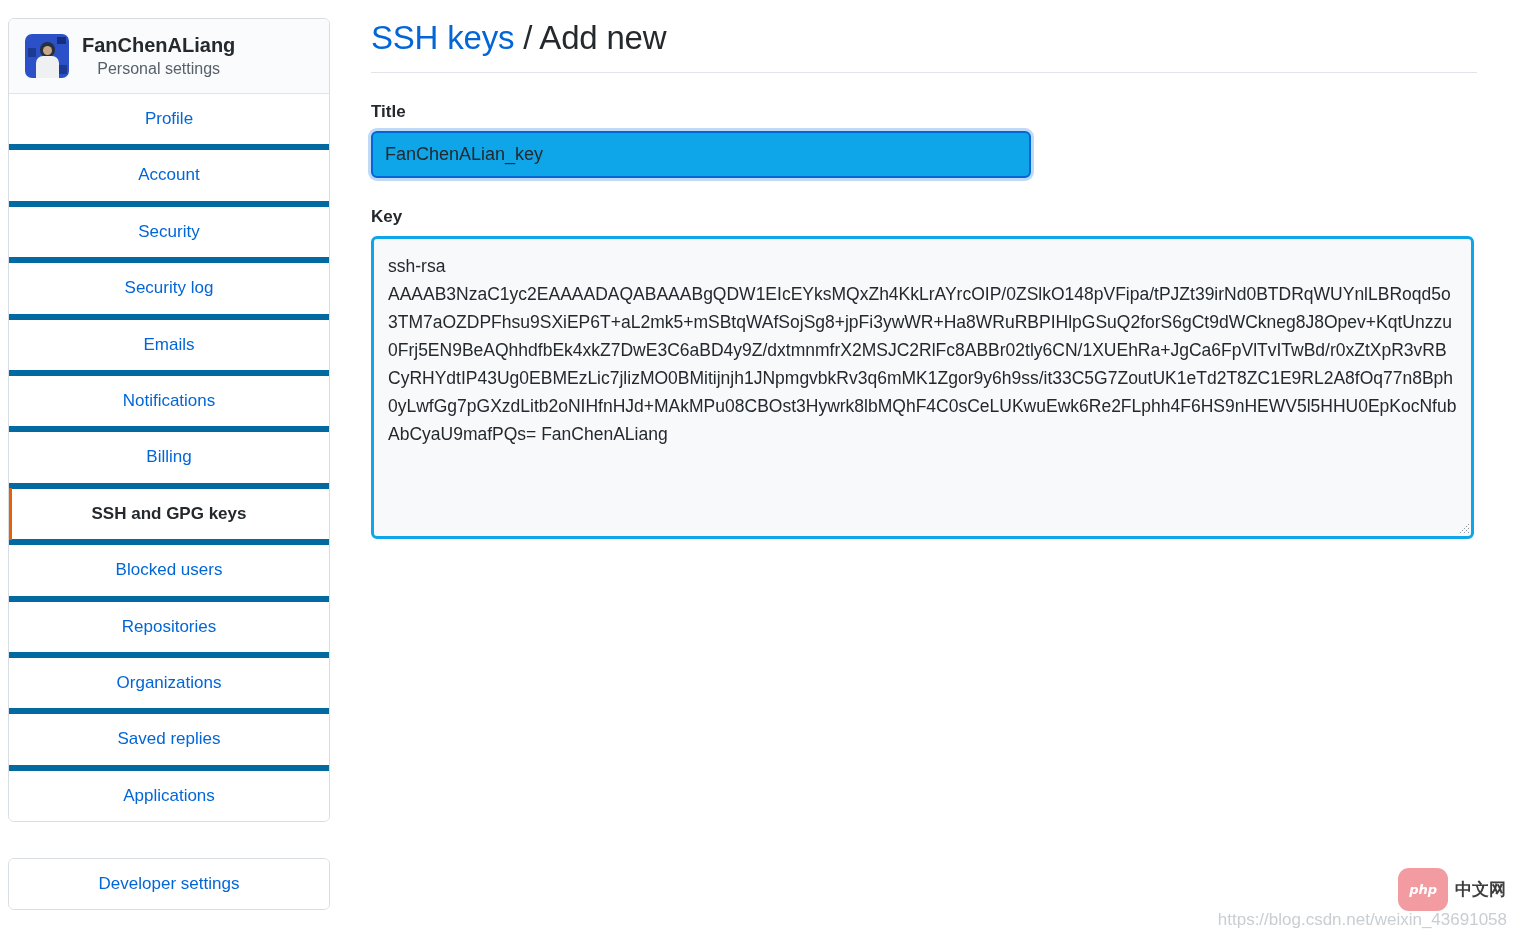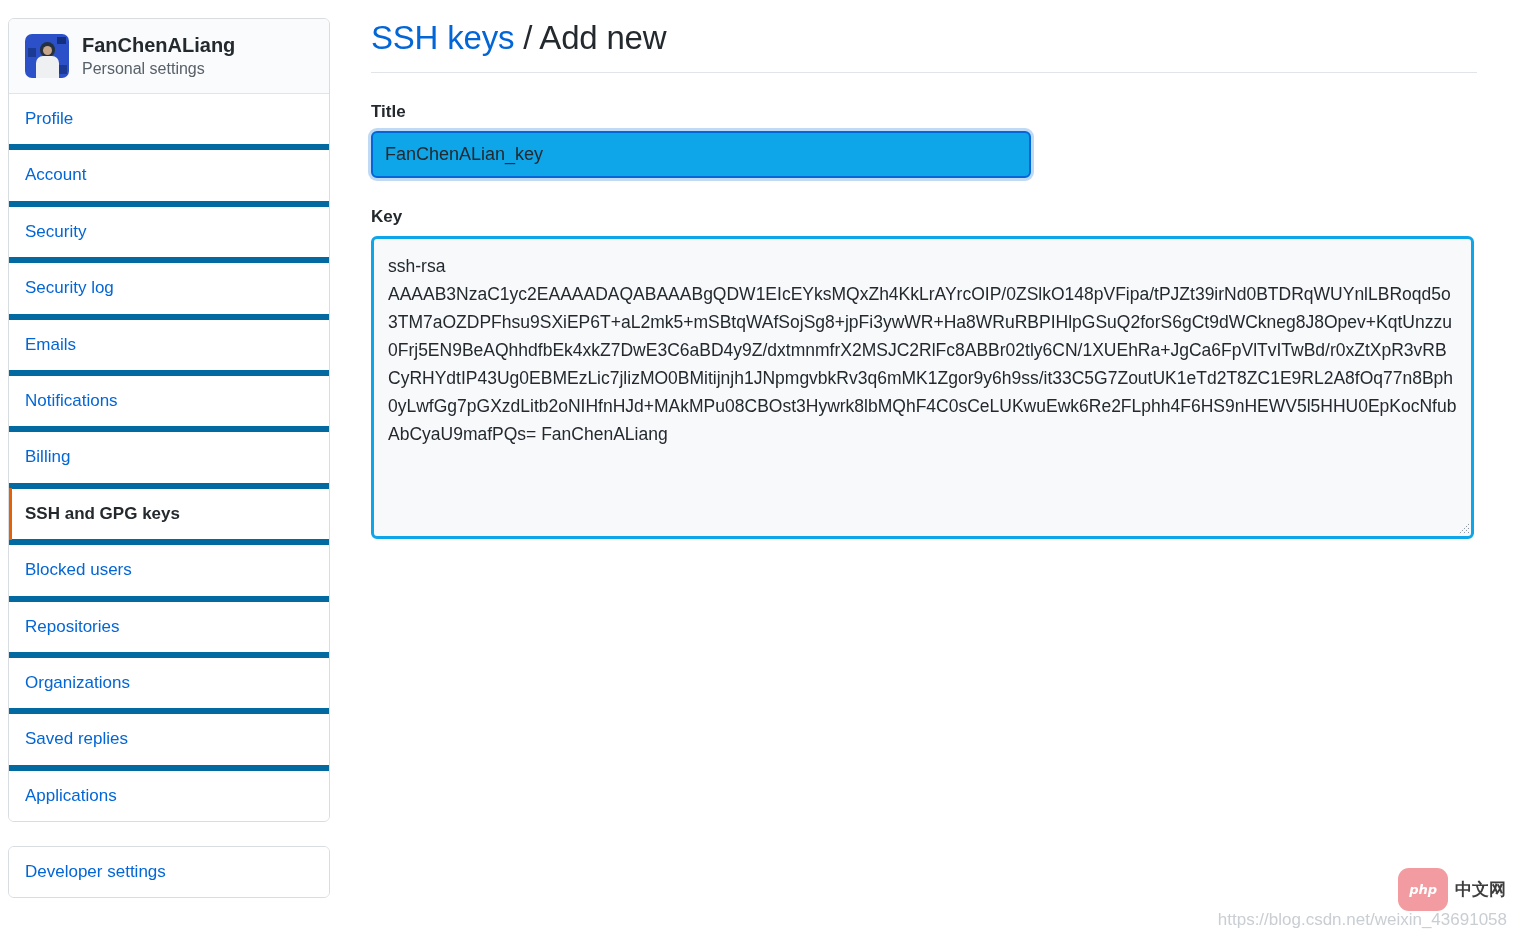--- a/index.html
+++ b/index.html
@@ -22,20 +22,21 @@
     width: 1520px;
     height: 938px;
   }
 
   
   .sidebar {
     position: absolute;
     left: 8px;
     top: 18px;
     width: 322px;
+    text-align: center;
   }
   .nav-box {
     border: 1px solid #d8dde2;
     border-radius: 6px;
     background: #ffffff;
     overflow: hidden;
   }
   .account-switcher {
     display: flex;
     align-items: center;
@@ -140,21 +141,21 @@
     content: "";
     position: absolute;
     left: -1px;
     top: -1px;
     bottom: -1px;
     width: 4px;
     background: #e36209;
   }
 
   .dev-box {
-    margin-top: 24px;
+    margin-top: 36px;
     border: 1px solid #d8dde2;
     border-radius: 6px;
     background: #ffffff;
     overflow: hidden;
   }
 
   
   .main {
     position: absolute;
     left: 371px;

